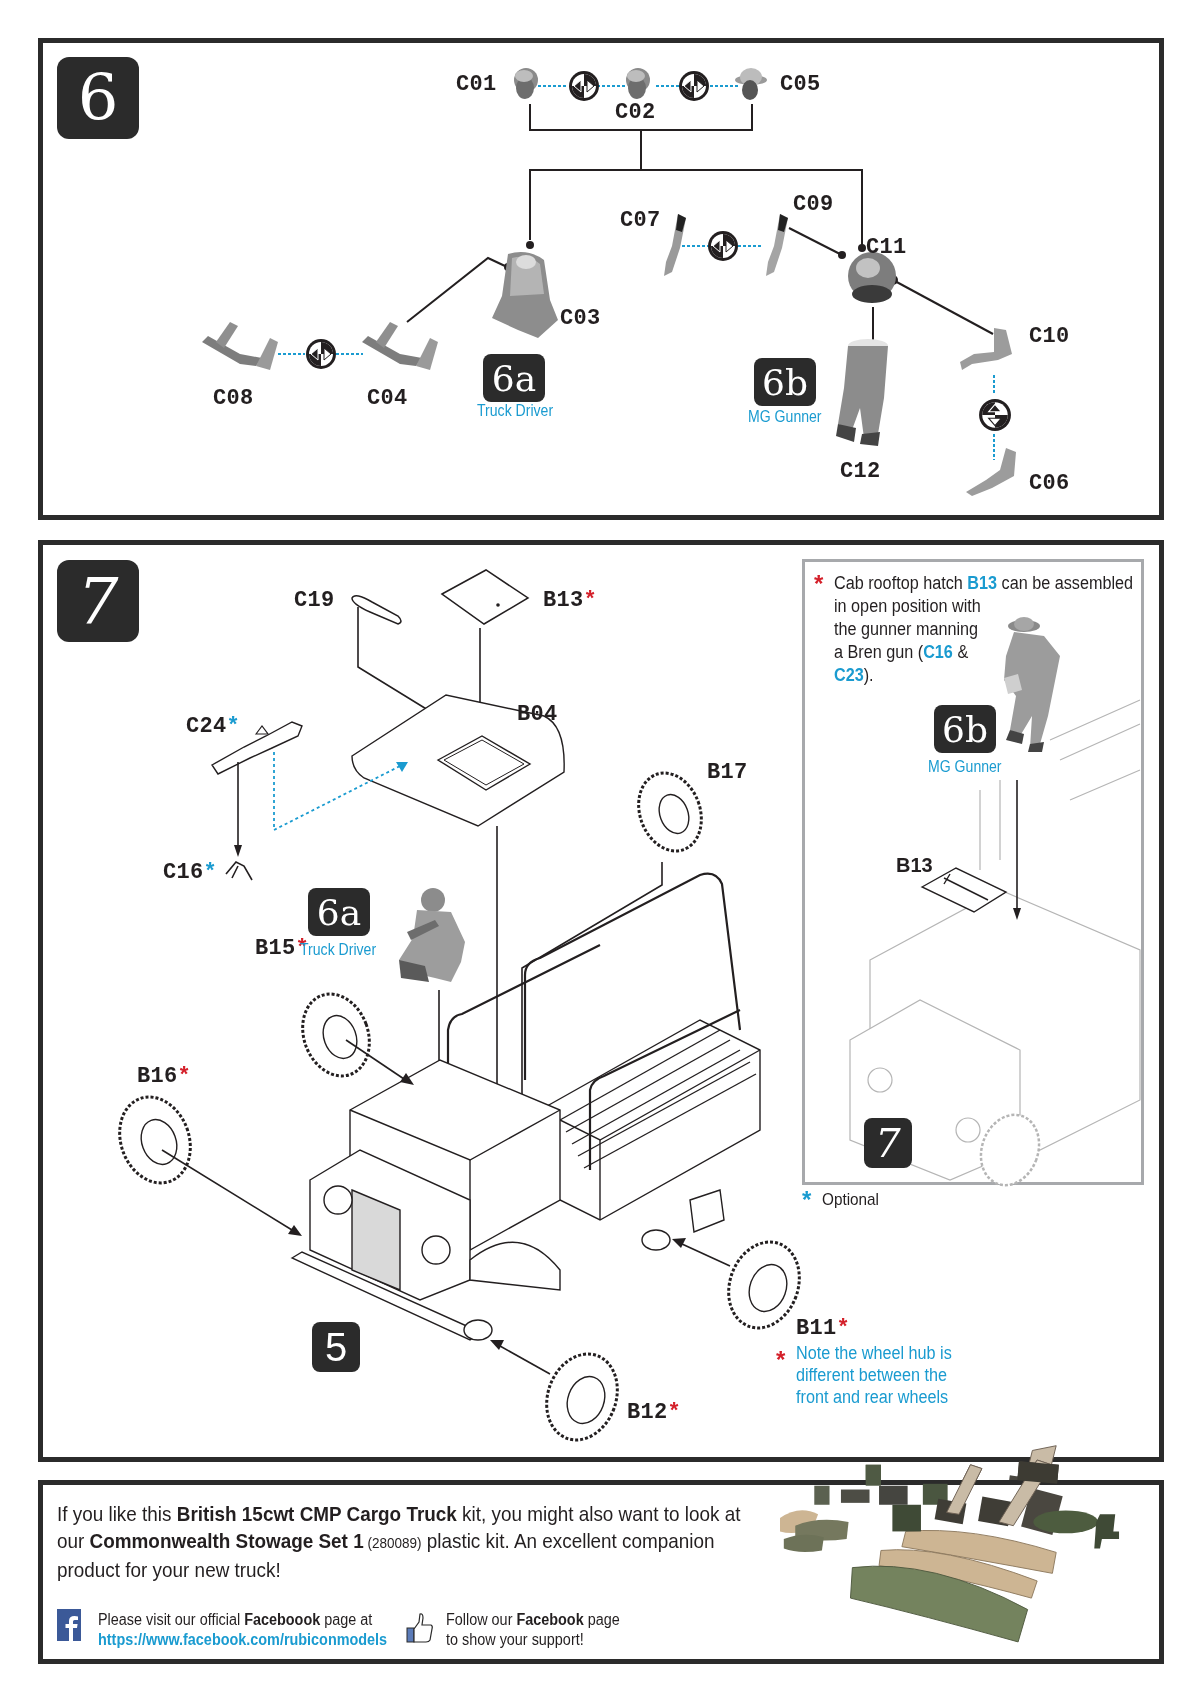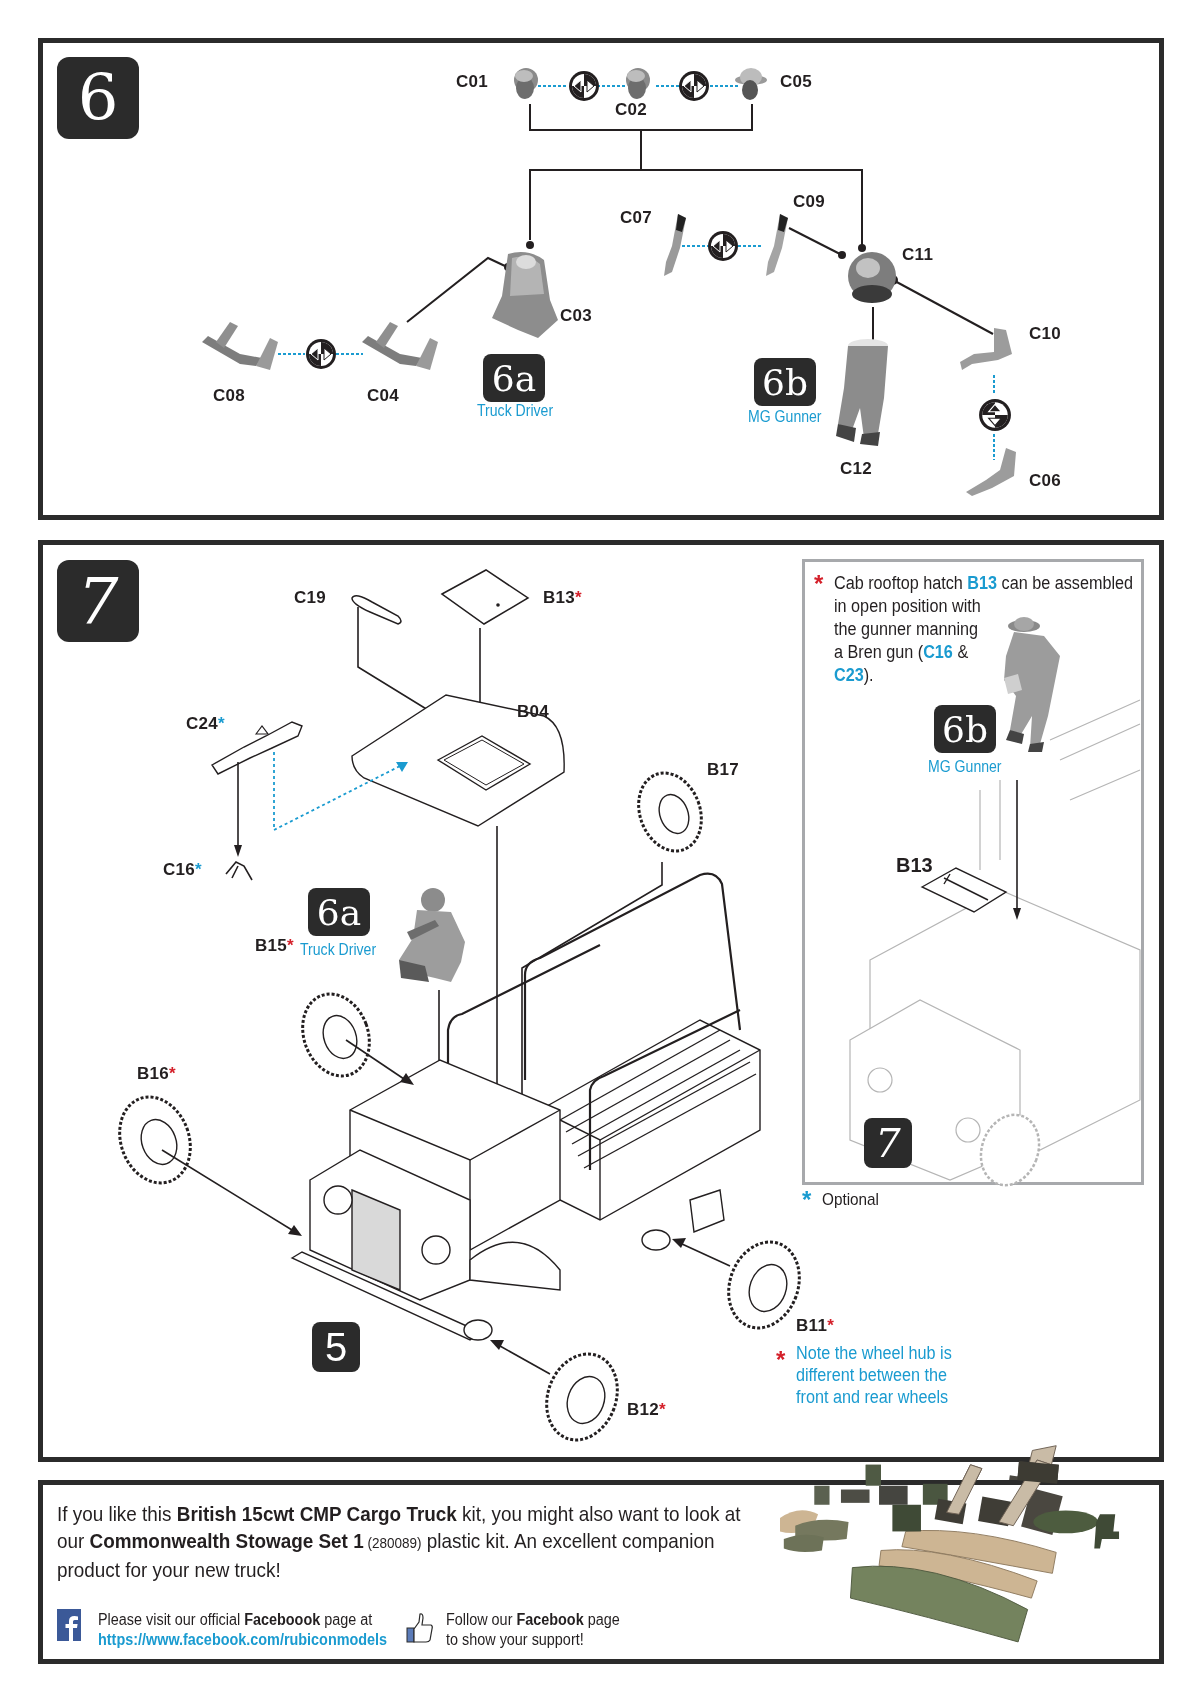--- a/index.html
+++ b/index.html
@@ -6,21 +6,21 @@
   body { width:1200px; height:1702px; position:relative; overflow:hidden;
          font-family:"Liberation Sans", sans-serif; color:#231f20; }
   .panel { position:absolute; border:5px solid #2b2b2b; background:#fff; box-sizing:border-box; }
   .abs { position:absolute; }
   .step-badge { position:absolute; background:#2b2b2b; color:#fff; border-radius:12px;
                 font-family:"DejaVu Serif", serif; display:flex; align-items:center; justify-content:center; }
   .sub-badge { position:absolute; background:#2b2b2b; color:#fff; border-radius:8px;
                font-family:"DejaVu Serif", serif; font-size:36px; display:flex; align-items:center; justify-content:center;
                width:62px; height:48px; }
   .sub-caption { position:absolute; color:#1a9bd0; font-size:16px; transform:scaleX(0.88); transform-origin:left top; white-space:nowrap; }
-  .part { position:absolute; font-weight:bold; font-size:17px; color:#231f20; white-space:nowrap; letter-spacing:0.3px; }
+  .part { position:absolute; font-weight:bold; font-size:22px; color:#231f20; white-space:nowrap; letter-spacing:0.3px;font-family:Liberation Mono, monospace; }
   .ast-red { color:#d4202a; }
   .ast-blue { color:#1a9bd0; }
   .hl-blue { color:#1a9bd0; font-weight:bold; }
   svg.layer { position:absolute; left:0; top:0; }
   .note { position:absolute; font-size:18px; line-height:23px; color:#231f20; transform:scaleX(0.9); transform-origin:left top; }
   .blue-note { position:absolute; font-size:18px; line-height:22px; color:#1a9bd0; transform:scaleX(0.9); transform-origin:left top; }
   .inset { position:absolute; border:3px solid #a7a9ac; box-sizing:border-box; background:#fff; }
   .footer-text { position:absolute; font-size:21px; line-height:27px; color:#231f20; transform:scaleX(0.9); transform-origin:left top; white-space:nowrap; }
   .fb-text { position:absolute; font-size:16px; line-height:20px; color:#231f20; transform:scaleX(0.9); transform-origin:left top; white-space:nowrap; }
   .fb-link { color:#1a9bd0; font-weight:bold; }
@@ -159,21 +159,21 @@
 </svg>
 <svg class="abs" style="left:962px;top:446px;" width="60" height="56" viewBox="0 0 60 56">
   <path d="M44 2 L54 6 L52 30 L30 42 L10 50 L4 46 L24 34 L38 24Z" fill="#9c9c9c"></path>
 </svg>
 
 <span class="part" style="left:456px;top:72px;">C01</span>
 <span class="part" style="left:615px;top:100px;">C02</span>
 <span class="part" style="left:780px;top:72px;">C05</span>
 <span class="part" style="left:620px;top:208px;">C07</span>
 <span class="part" style="left:793px;top:192px;">C09</span>
-<span class="part" style="left:902px;top:235px;margin-top:10px;">C11</span>
+<span class="part" style="left:866px;top:235px;">C11</span>
 <span class="part" style="left:560px;top:306px;">C03</span>
 <span class="part" style="left:213px;top:386px;">C08</span>
 <span class="part" style="left:367px;top:386px;">C04</span>
 <span class="part" style="left:1029px;top:324px;">C10</span>
 <span class="part" style="left:840px;top:459px;">C12</span>
 <span class="part" style="left:1029px;top:471px;">C06</span>
 
 <div class="sub-badge" style="left:483px;top:354px;">
   <span>6a</span>
 </div>

